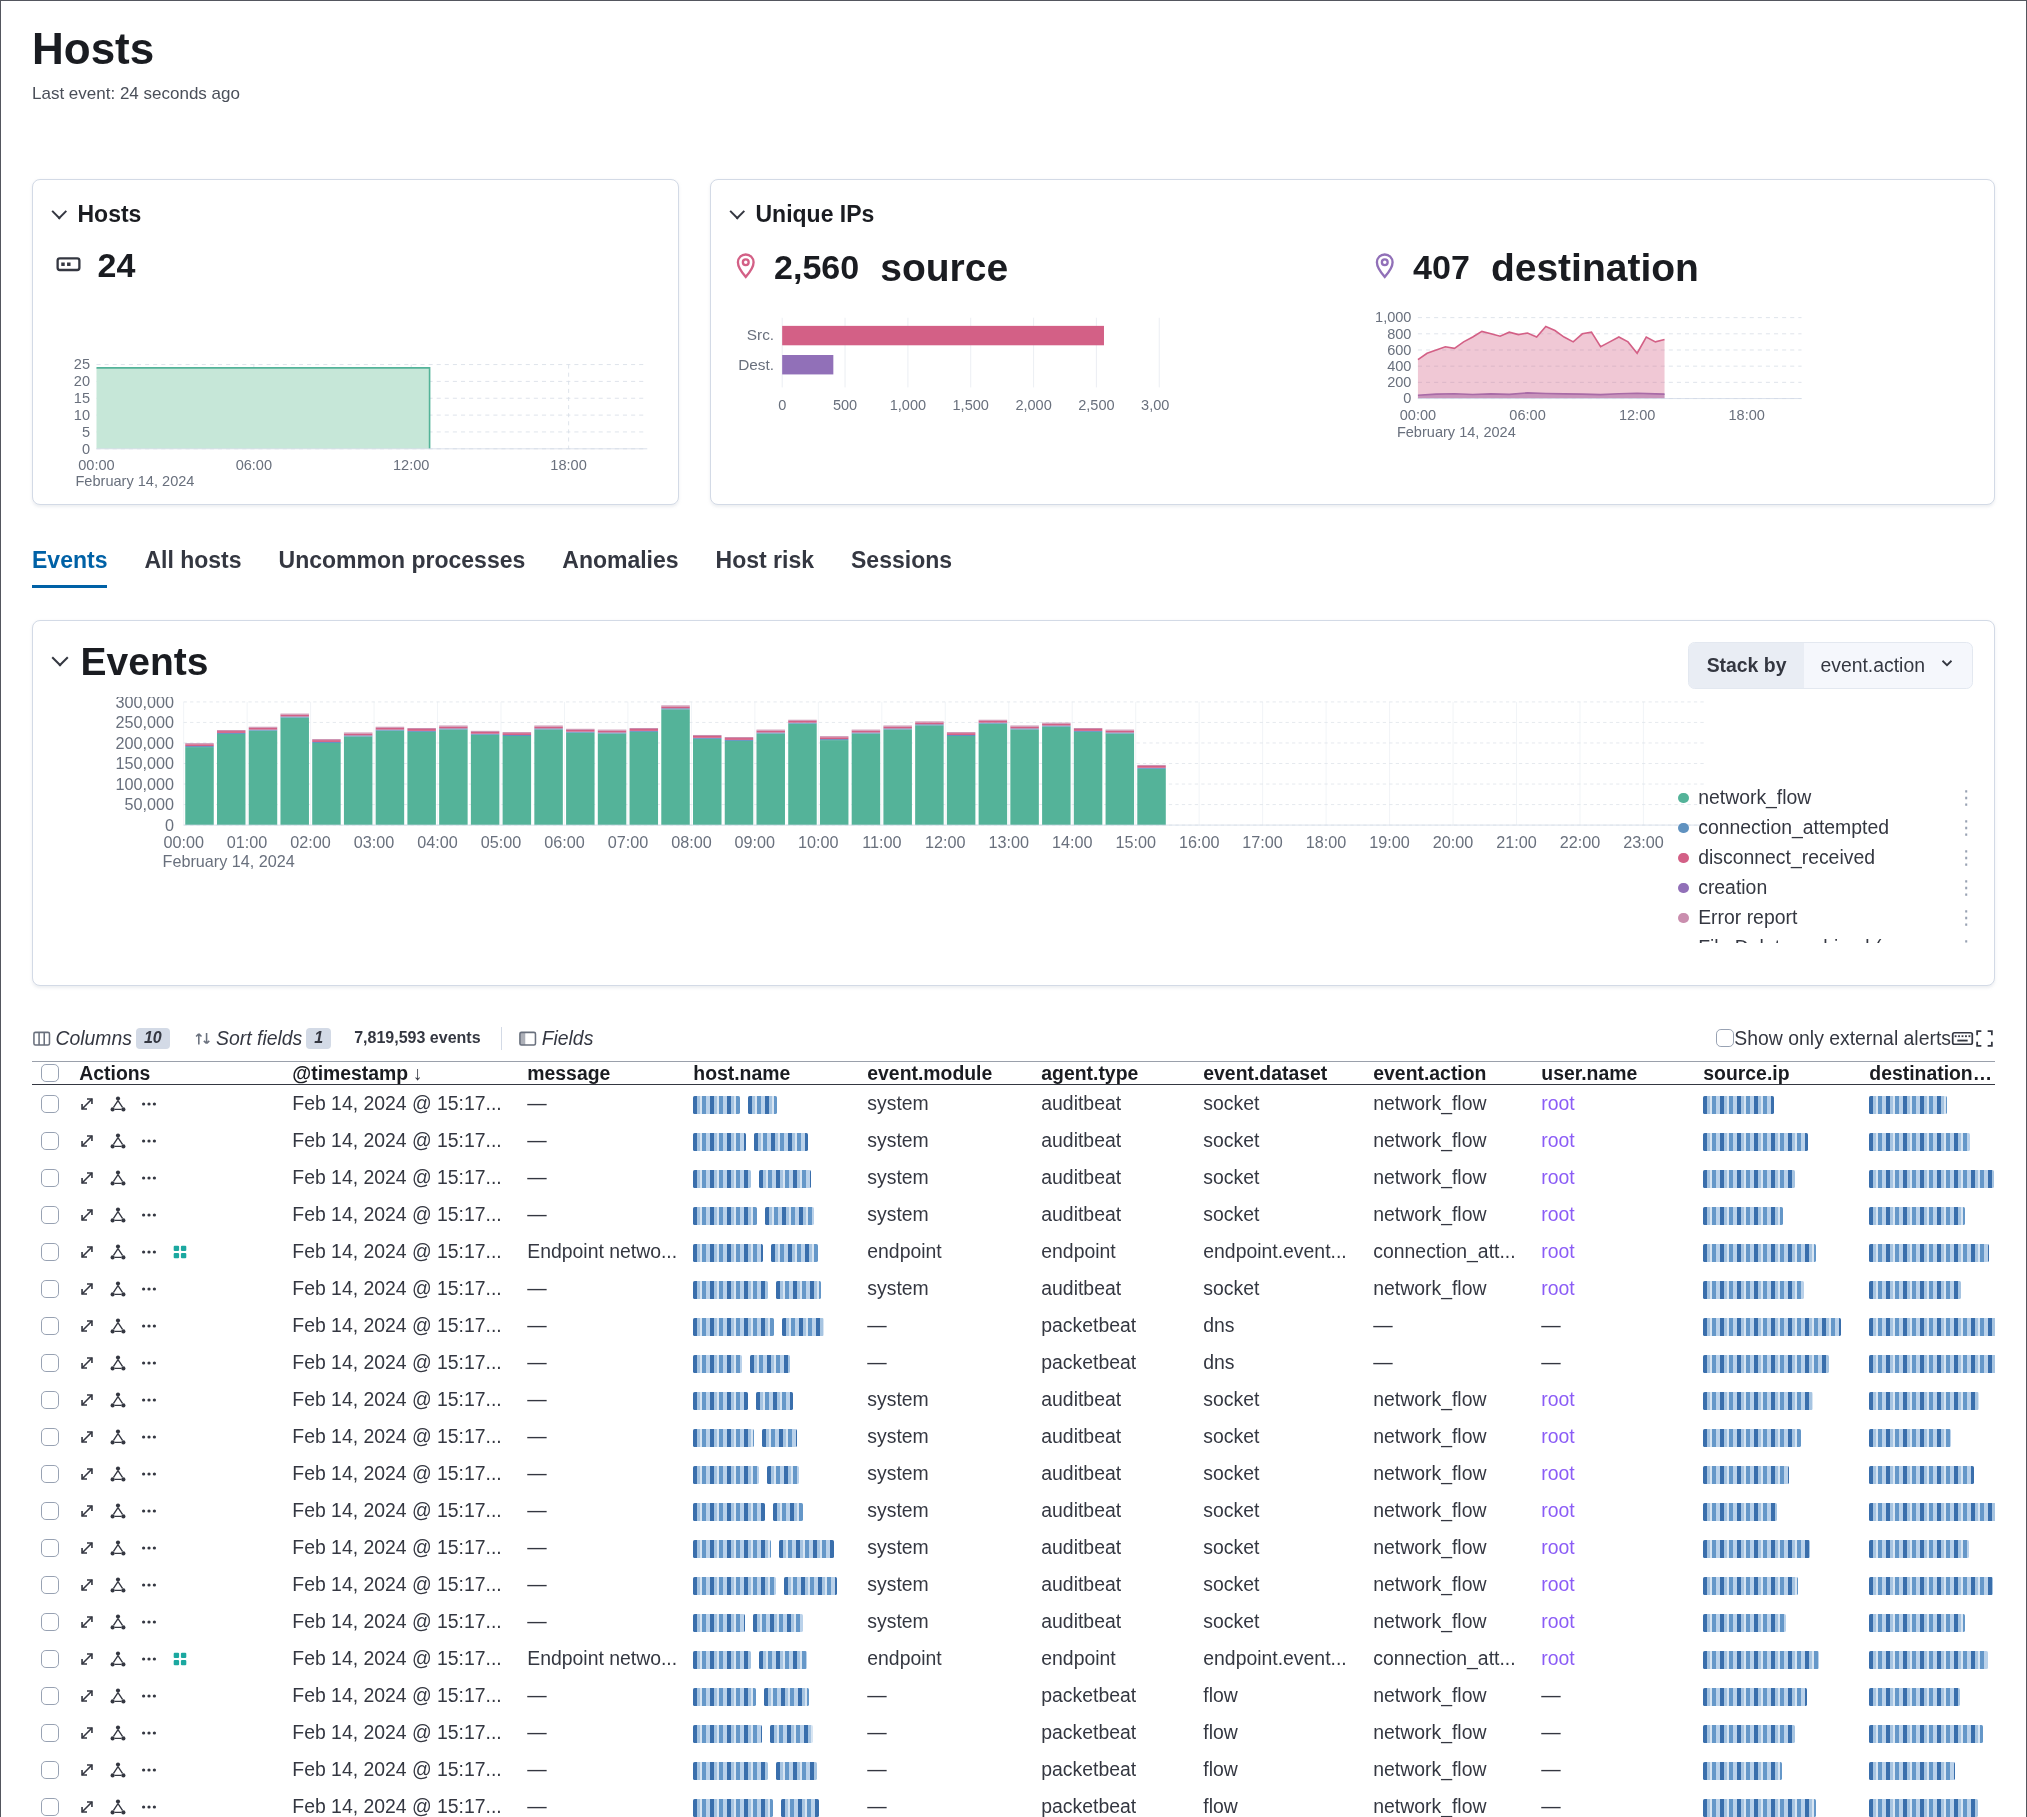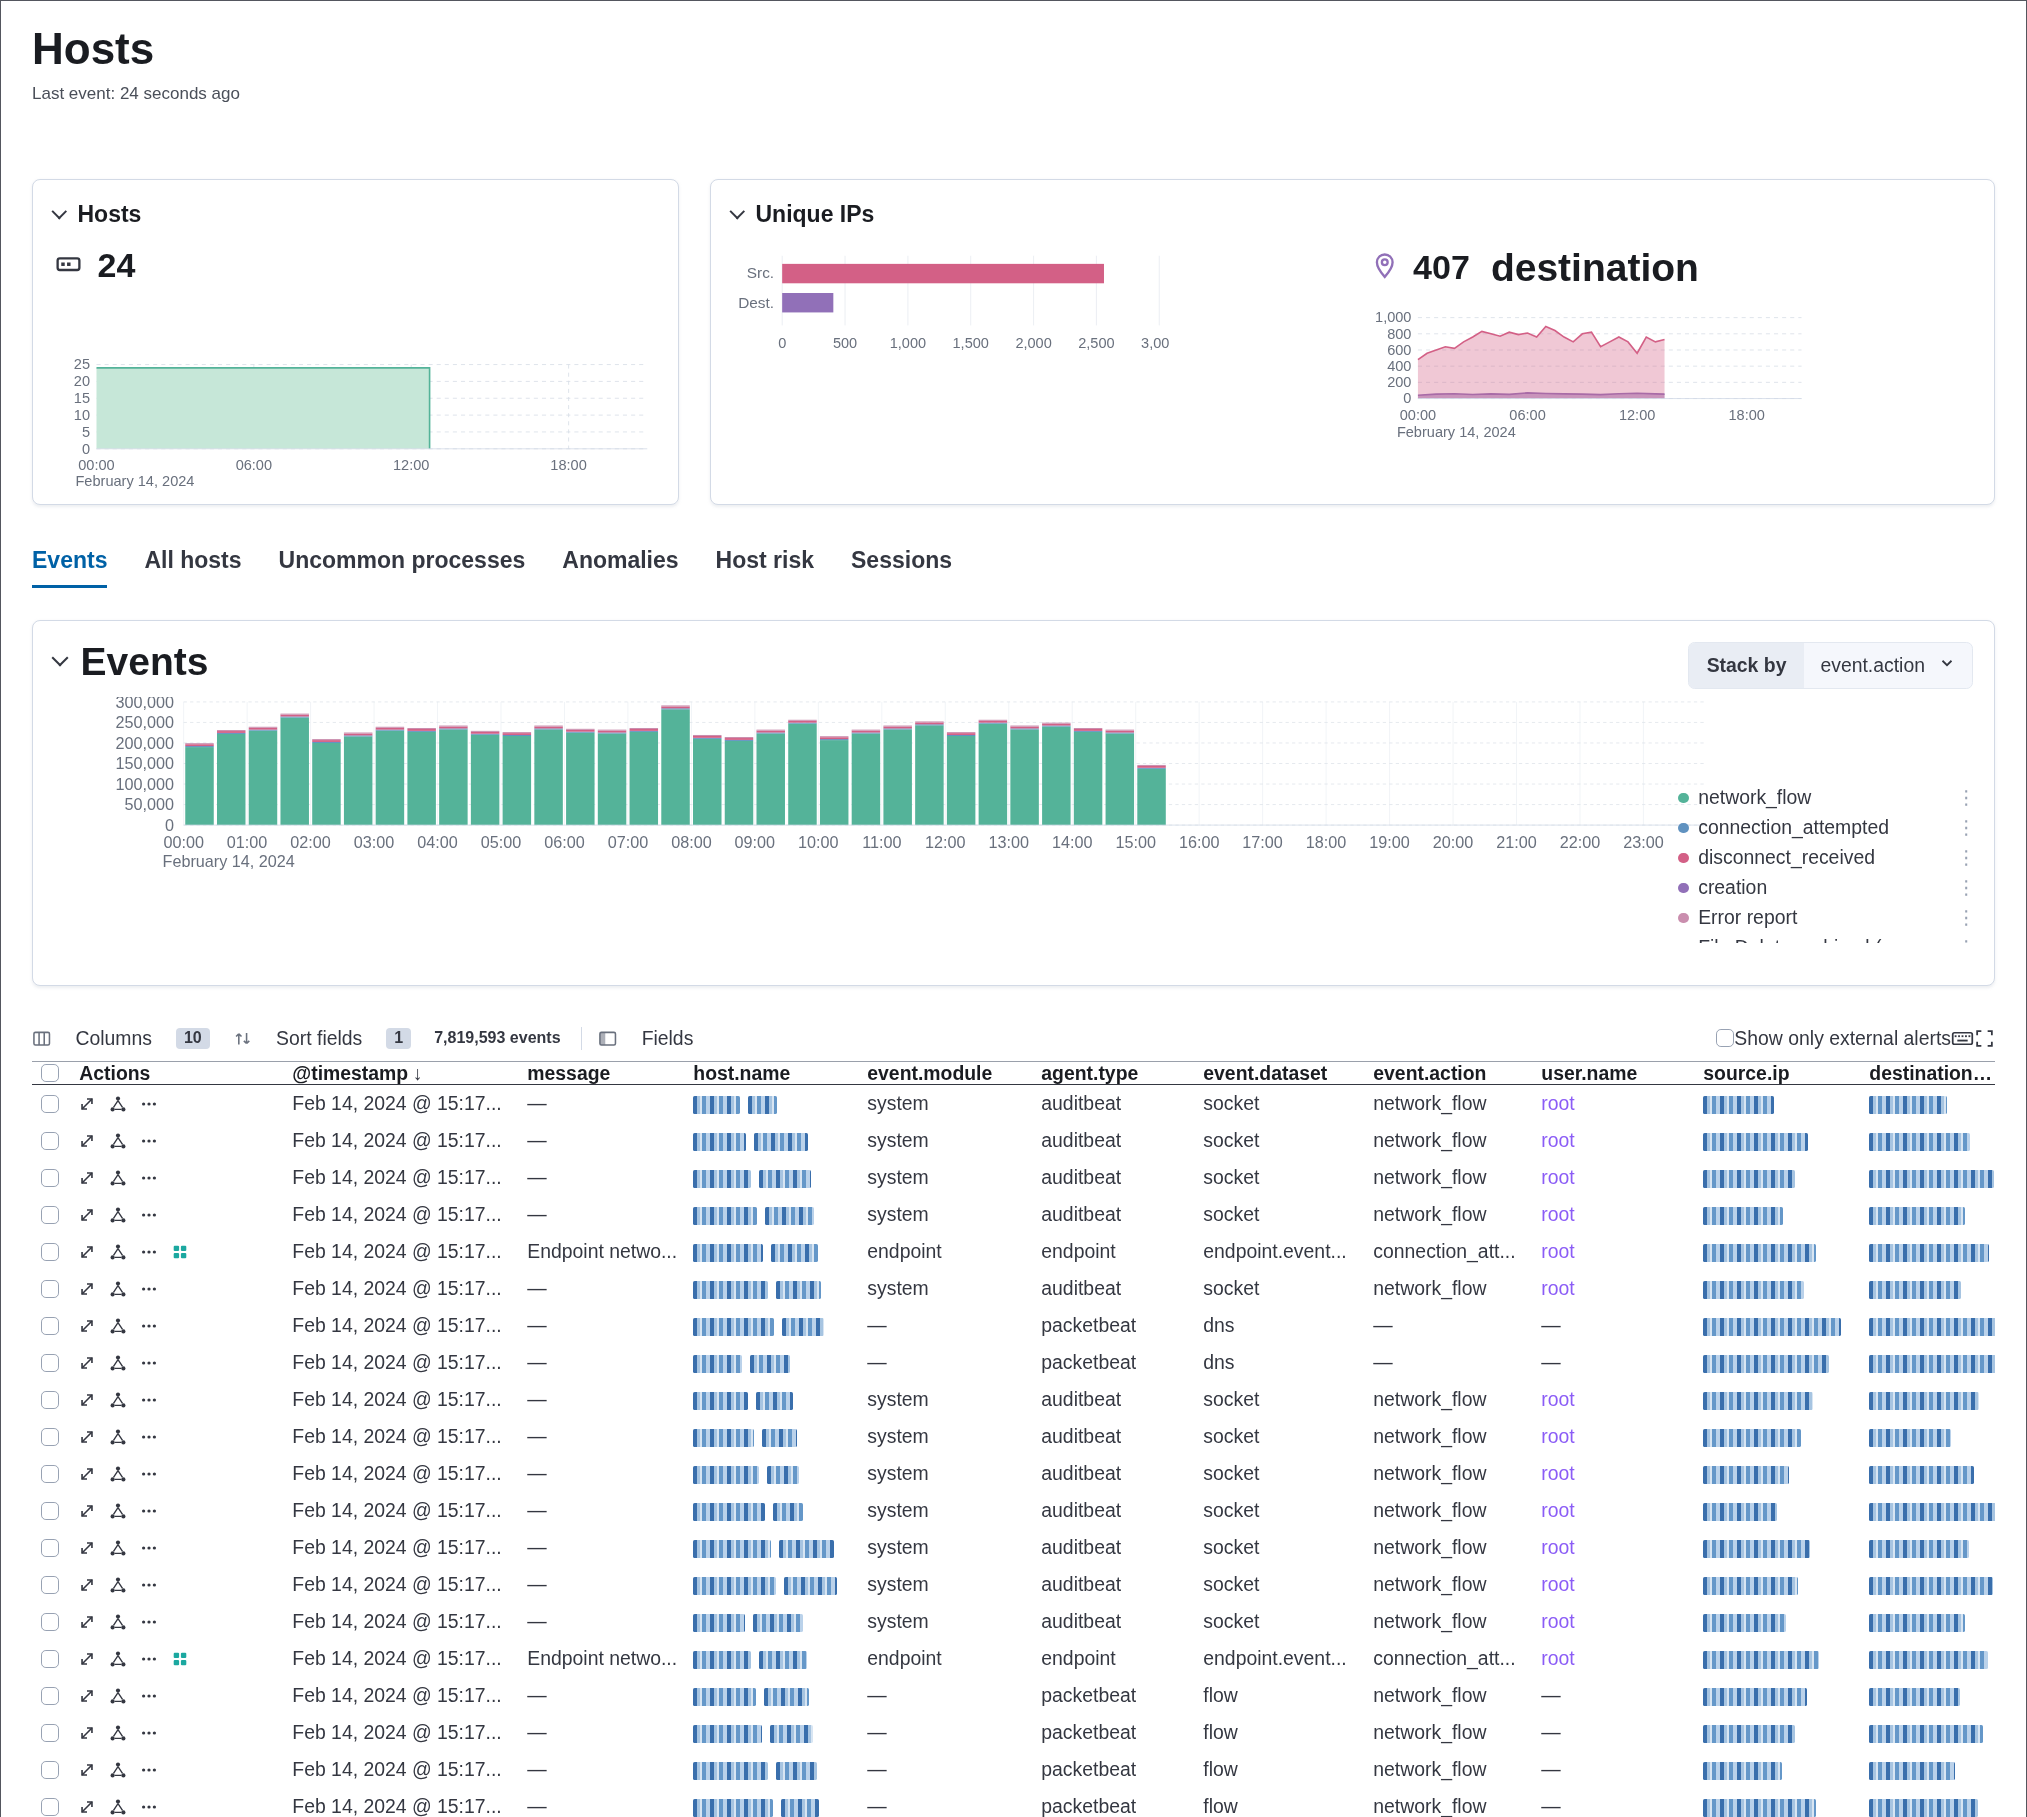--- a/index.html
+++ b/index.html
@@ -43,21 +43,21 @@
   .stackby-value{display:flex;align-items:center;gap:13px;padding:0 16px;font-size:19.4px;color:#343741;}
   .events-chart{margin-top:13px;}
   .legend{position:absolute;right:18px;top:162px;width:298px;height:160px;overflow:hidden;}
   .legend-item{display:flex;align-items:center;height:30px;cursor:pointer;}
   .legend-dot{width:10.5px;height:10.5px;border-radius:50%;flex:0 0 10.5px;margin-right:9.7px;}
   .legend-label{flex:1;font-size:19.4px;color:#343741;white-space:nowrap;overflow:hidden;}
   .legend-more{color:#98a2b3;font-size:19.4px;padding-left:6.5px;}
 
   
   .grid-toolbar{display:flex;align-items:center;margin-top:41px;font-size:19.4px;color:#343741;}
-  .tool-item{display:flex;align-items:center;gap:24px;margin-right:23px;cursor:pointer;}
+  .tool-item{display:flex;align-items:center;gap:4px;margin-right:23px;cursor:pointer;font-style:italic;}
   .badge{background:#d3dae6;border-radius:4px;padding:1.6px 8px;font-size:16px;font-weight:700;color:#343741;}
   .events-count{font-size:16px;font-weight:700;margin-right:4.9px;white-space:nowrap;}
   .vsep{width:0.8px;height:23px;background:#d3dae6;margin:0 16px;}
   .toolbar-right{margin-left:auto;display:flex;align-items:center;}
   .cb{appearance:none;-webkit-appearance:none;width:18px;height:18px;border:1.6px solid #98a2b3;border-radius:4.9px;background:#fff;margin:0;cursor:pointer;}
 
   
   .grid{margin-top:11.3px;--cols:36px 213px 235px 166px 174px 174px 162px 170px 168px 162px 166px 1fr;}
   .grid-header{display:grid;grid-template-columns:var(--cols);align-items:center;border-top:0.8px solid #9aa0ab;border-bottom:1.6px solid #343741;height:24px;font-weight:700;font-size:19.4px;color:#1a1c21;}
   .grid-row{display:grid;grid-template-columns:var(--cols);align-items:center;height:37px;font-size:19.4px;color:#343741;}
@@ -123,20 +123,28 @@
             </svg></div>
       </div>
 
       <div class="panel ips-panel">
         <div class="panel-header">
           <span class="chev"></span>
           <span class="panel-title">Unique IPs</span>
         </div>
         <div class="ips-body">
           <div class="ips-col">
+            <div class="metric">
+              <span id="src-pin-icon"><svg width="27.5" height="27.5" viewBox="0 0 20 20">
+                    <path d="M10 1.8 C6.8 1.8 4.3 4.3 4.3 7.5 c0 4.3 5.7 10.6 5.7 10.6 s5.7-6.3 5.7-10.6 C15.7 4.3 13.2 1.8 10 1.8 Z" fill="none" stroke="#d36086" stroke-width="1.7"></path>
+                    <circle cx="10" cy="7.5" r="2.1" fill="none" stroke="#d36086" stroke-width="1.7"></circle>
+                  </svg></span>
+              <span class="metric-value">2,560</span>
+              <span class="metric-label">source</span>
+            </div>
             <div class="ips-chart-wrap" id="ips-bar-chart"><svg width="437" height="122" viewBox="0 0 540 150">
                   <line x1="62" y1="8" x2="62" y2="94" stroke="#e6eaf0" stroke-width="1"></line>
                   <text x="62" y="122" text-anchor="middle" font-size="18" fill="#69707d">0</text>
                   <line x1="139.66666666666666" y1="8" x2="139.66666666666666" y2="94" stroke="#e6eaf0" stroke-width="1"></line>
                   <text x="139.66666666666666" y="122" text-anchor="middle" font-size="18" fill="#69707d">500</text>
                   <line x1="217.33333333333331" y1="8" x2="217.33333333333331" y2="94" stroke="#e6eaf0" stroke-width="1"></line>
                   <text x="217.33333333333331" y="122" text-anchor="middle" font-size="18" fill="#69707d">1,000</text>
                   <line x1="295" y1="8" x2="295" y2="94" stroke="#e6eaf0" stroke-width="1"></line>
                   <text x="295" y="122" text-anchor="middle" font-size="18" fill="#69707d">1,500</text>
                   <line x1="372.66666666666663" y1="8" x2="372.66666666666663" y2="94" stroke="#e6eaf0" stroke-width="1"></line>

